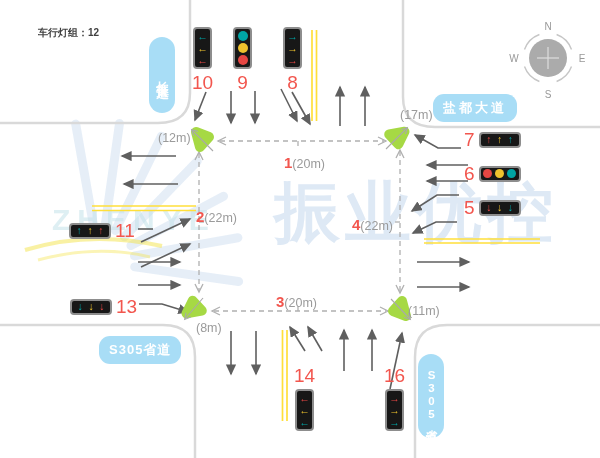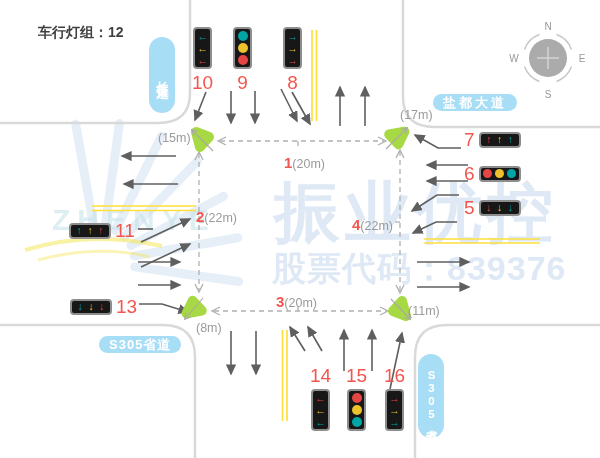--- a/index.html
+++ b/index.html
@@ -13,28 +13,28 @@
   .wm1 { left:274px; top:168px; font-size:66px; font-weight:bold; color:#dee9f5;
          letter-spacing:5px; white-space:nowrap; z-index:1; }
   .wm2 { left:272px; top:246px; font-size:34px; font-weight:bold; color:#dee9f5;
          letter-spacing:1px; white-space:nowrap; z-index:1; }
   .wm-logo { left:0; top:0; z-index:1; }
 
   
   #diagram { left:0; top:0; z-index:2; }
 
   
-  .hdr { left:38px; top:24px; z-index:4; color:#3f3f3f; font-size:14px;
+  .hdr { left:38px; top:24px; z-index:4; color:#3f3f3f; font-size:10px;
          font-weight:bold; line-height:17px; white-space:nowrap; }
 
   
   .sign { background:#a8ddf6; color:#ffffff; font-weight:bold; z-index:4;
           display:flex; align-items:center; justify-content:center;
           box-sizing:border-box; }
-  .sign.h { height:17px; border-radius:11px; font-size:13px; letter-spacing:3px;
+  .sign.h { height:28px; border-radius:11px; font-size:13px; letter-spacing:3px;
             padding:6px 10px; white-space:nowrap; }
   .sign.v { width:26px; border-radius:13px; font-size:12.5px;
             writing-mode:vertical-lr; text-orientation:upright;
             letter-spacing:2px; padding:6px 0; }
 
   
   .light { z-index:5; display:flex; align-items:center; gap:4px; }
   .light.v { flex-direction:column; }
   .light.h { flex-direction:row; }
   .lbox { display:flex; align-items:center; justify-content:space-evenly;
@@ -67,21 +67,20 @@
       <line x1="115.3" y1="230.5" x2="161.4" y2="136.2"></line>
       <line x1="104.9" y1="227.3" x2="119.5" y2="123.4"></line>
       <line x1="93.9" y1="227.5" x2="75.7" y2="124.1"></line>
     </g>
     <text x="52" y="230" font-size="30" font-weight="bold" letter-spacing="7" fill="#c4e2ea" opacity="0.55">ZHENYE</text>
     <path d="M25,250 Q90,230 162,246" stroke="#f4e348" stroke-width="4" fill="none" opacity="0.5"></path>
     <path d="M38,260 Q98,244 150,257" stroke="#f4e348" stroke-width="3" fill="none" opacity="0.4"></path>
   </svg>
 
   <div class="wm1">振业优控</div>
-  <div class="wm2">股票代码：839376</div>
 
   <svg id="diagram" width="600" height="458" viewBox="0 0 600 458">
     <defs>
       <marker id="mh" markerWidth="8" markerHeight="7" refX="6" refY="3.2" orient="auto">
         <path d="M0,0 L7,3.2 L0,6.4 Z" fill="#5f5f5f"></path>
       </marker>
       <marker id="oh" markerWidth="8" markerHeight="8" refX="5" refY="3" orient="auto">
         <path d="M0,0 L5.5,3 L0,6" fill="none" stroke="#a9a9a9" stroke-width="1"></path>
       </marker>
     </defs>
@@ -269,36 +268,28 @@
   </div>
   <div class="light h" style="left:70px;top:297px;">
     <div class="lbox">
         <span class="arr" style="color: rgb(0, 165, 165);">↓</span>
         <span class="arr" style="color: rgb(238, 194, 45);">↓</span>
         <span class="arr" style="color: rgb(230, 70, 67);">↓</span>
       </div>
     <div class="lnum">13</div>
   </div>
 
-  <div class="light v" style="left:310px;top:366px;">
+  <div class="light v" style="left:294px;top:366px;">
     <div class="lnum">14</div>
     <div class="lbox">
         <span class="arr" style="color: rgb(230, 70, 67);">←</span>
         <span class="arr" style="color: rgb(238, 194, 45);">←</span>
         <span class="arr" style="color: rgb(0, 165, 165);">←</span>
       </div>
   </div>
-  <div class="light v" style="left:346px;top:366px;">
-    <div class="lnum">15</div>
-    <div class="lbox">
-        <span class="dot" style="background: rgb(230, 70, 67);"></span>
-        <span class="dot" style="background: rgb(238, 194, 45);"></span>
-        <span class="dot" style="background: rgb(0, 165, 165);"></span>
-      </div>
-  </div>
   <div class="light v" style="left:384px;top:366px;">
     <div class="lnum">16</div>
     <div class="lbox">
         <span class="arr" style="color: rgb(230, 70, 67);">→</span>
         <span class="arr" style="color: rgb(238, 194, 45);">→</span>
         <span class="arr" style="color: rgb(0, 165, 165);">→</span>
       </div>
   </div>
 
   <div class="cwlabel" style="left:284px;top:154px;">
@@ -307,18 +298,18 @@
   <div class="cwlabel" style="left:196px;top:208px;">
     <span class="cw-num">2</span><span class="cw-dist">(22m)</span>
   </div>
   <div class="cwlabel" style="left:276px;top:293px;">
     <span class="cw-num">3</span><span class="cw-dist">(20m)</span>
   </div>
   <div class="cwlabel" style="left:352px;top:216px;">
     <span class="cw-num">4</span><span class="cw-dist">(22m)</span>
   </div>
 
-  <div class="slabel" style="left:158px;top:131px;">(15m)</div>
+  <div class="slabel" style="left:158px;top:131px;">(12m)</div>
   <div class="slabel" style="left:392px;top:108px;margin-left:8px;">(17m)</div>
   <div class="slabel" style="left:196px;top:321px;">(8m)</div>
   <div class="slabel" style="left:408px;top:304px;">(11m)</div>
 
 </div>
 
 </body></html>

